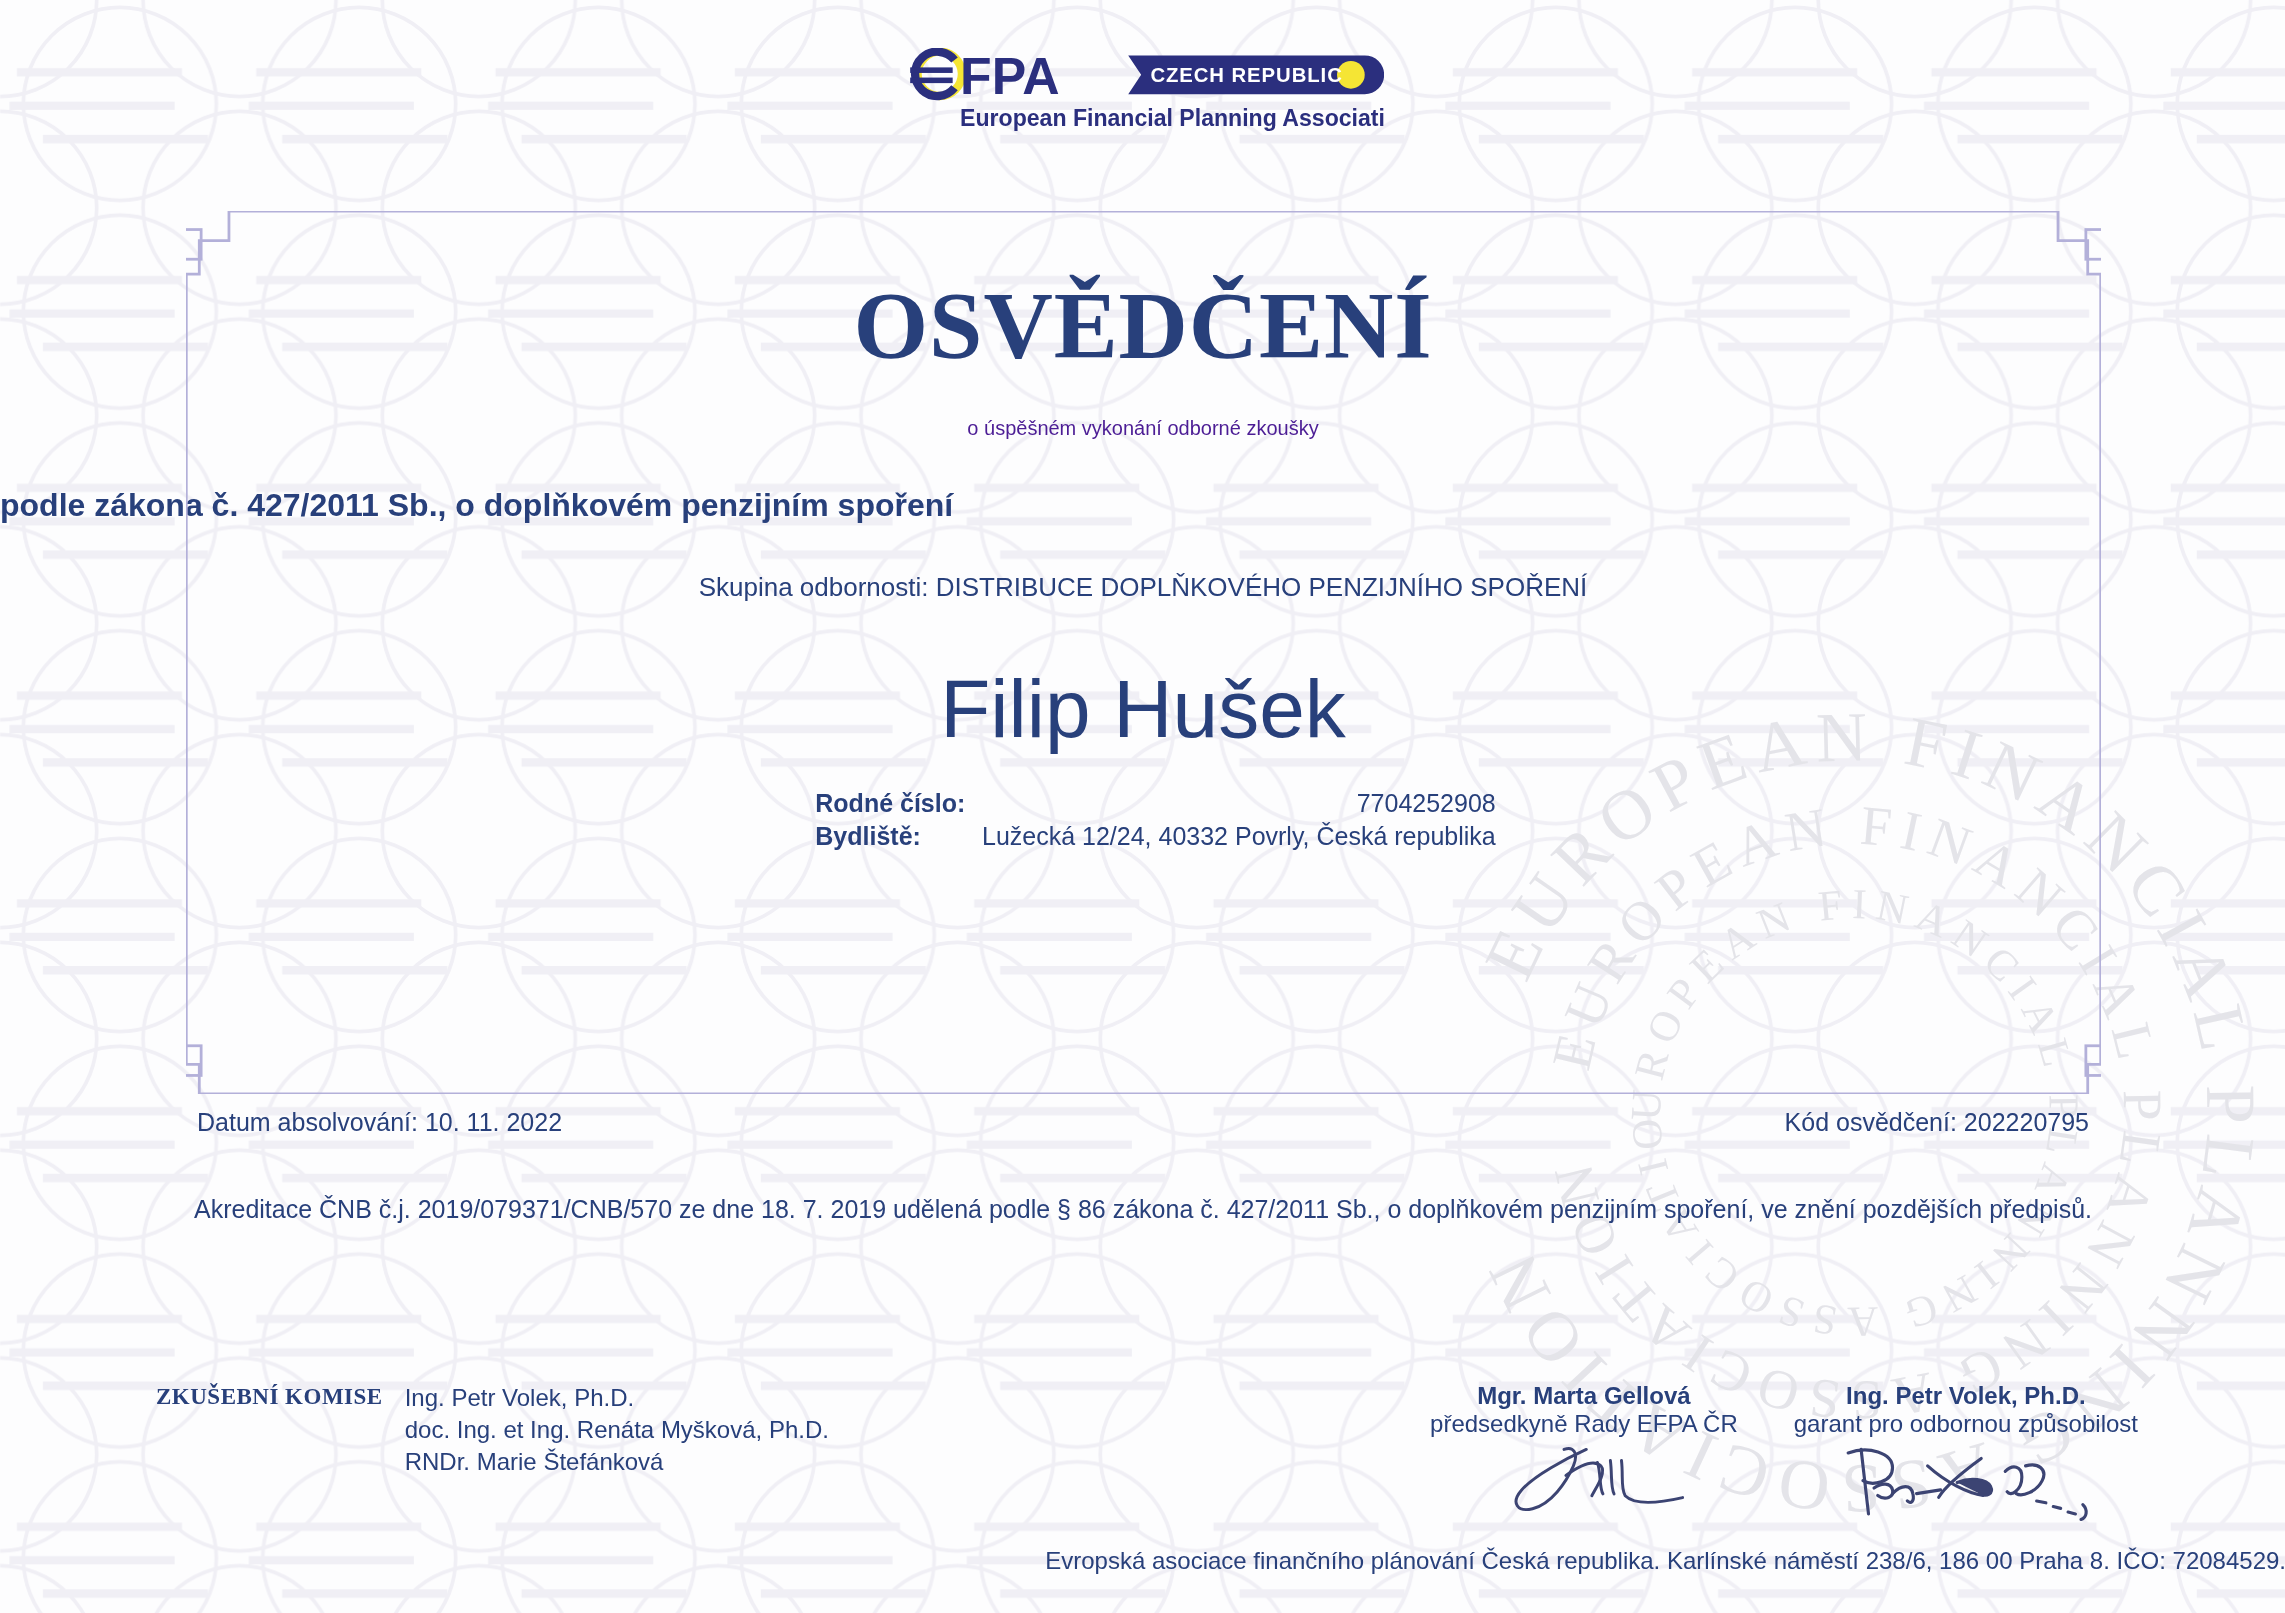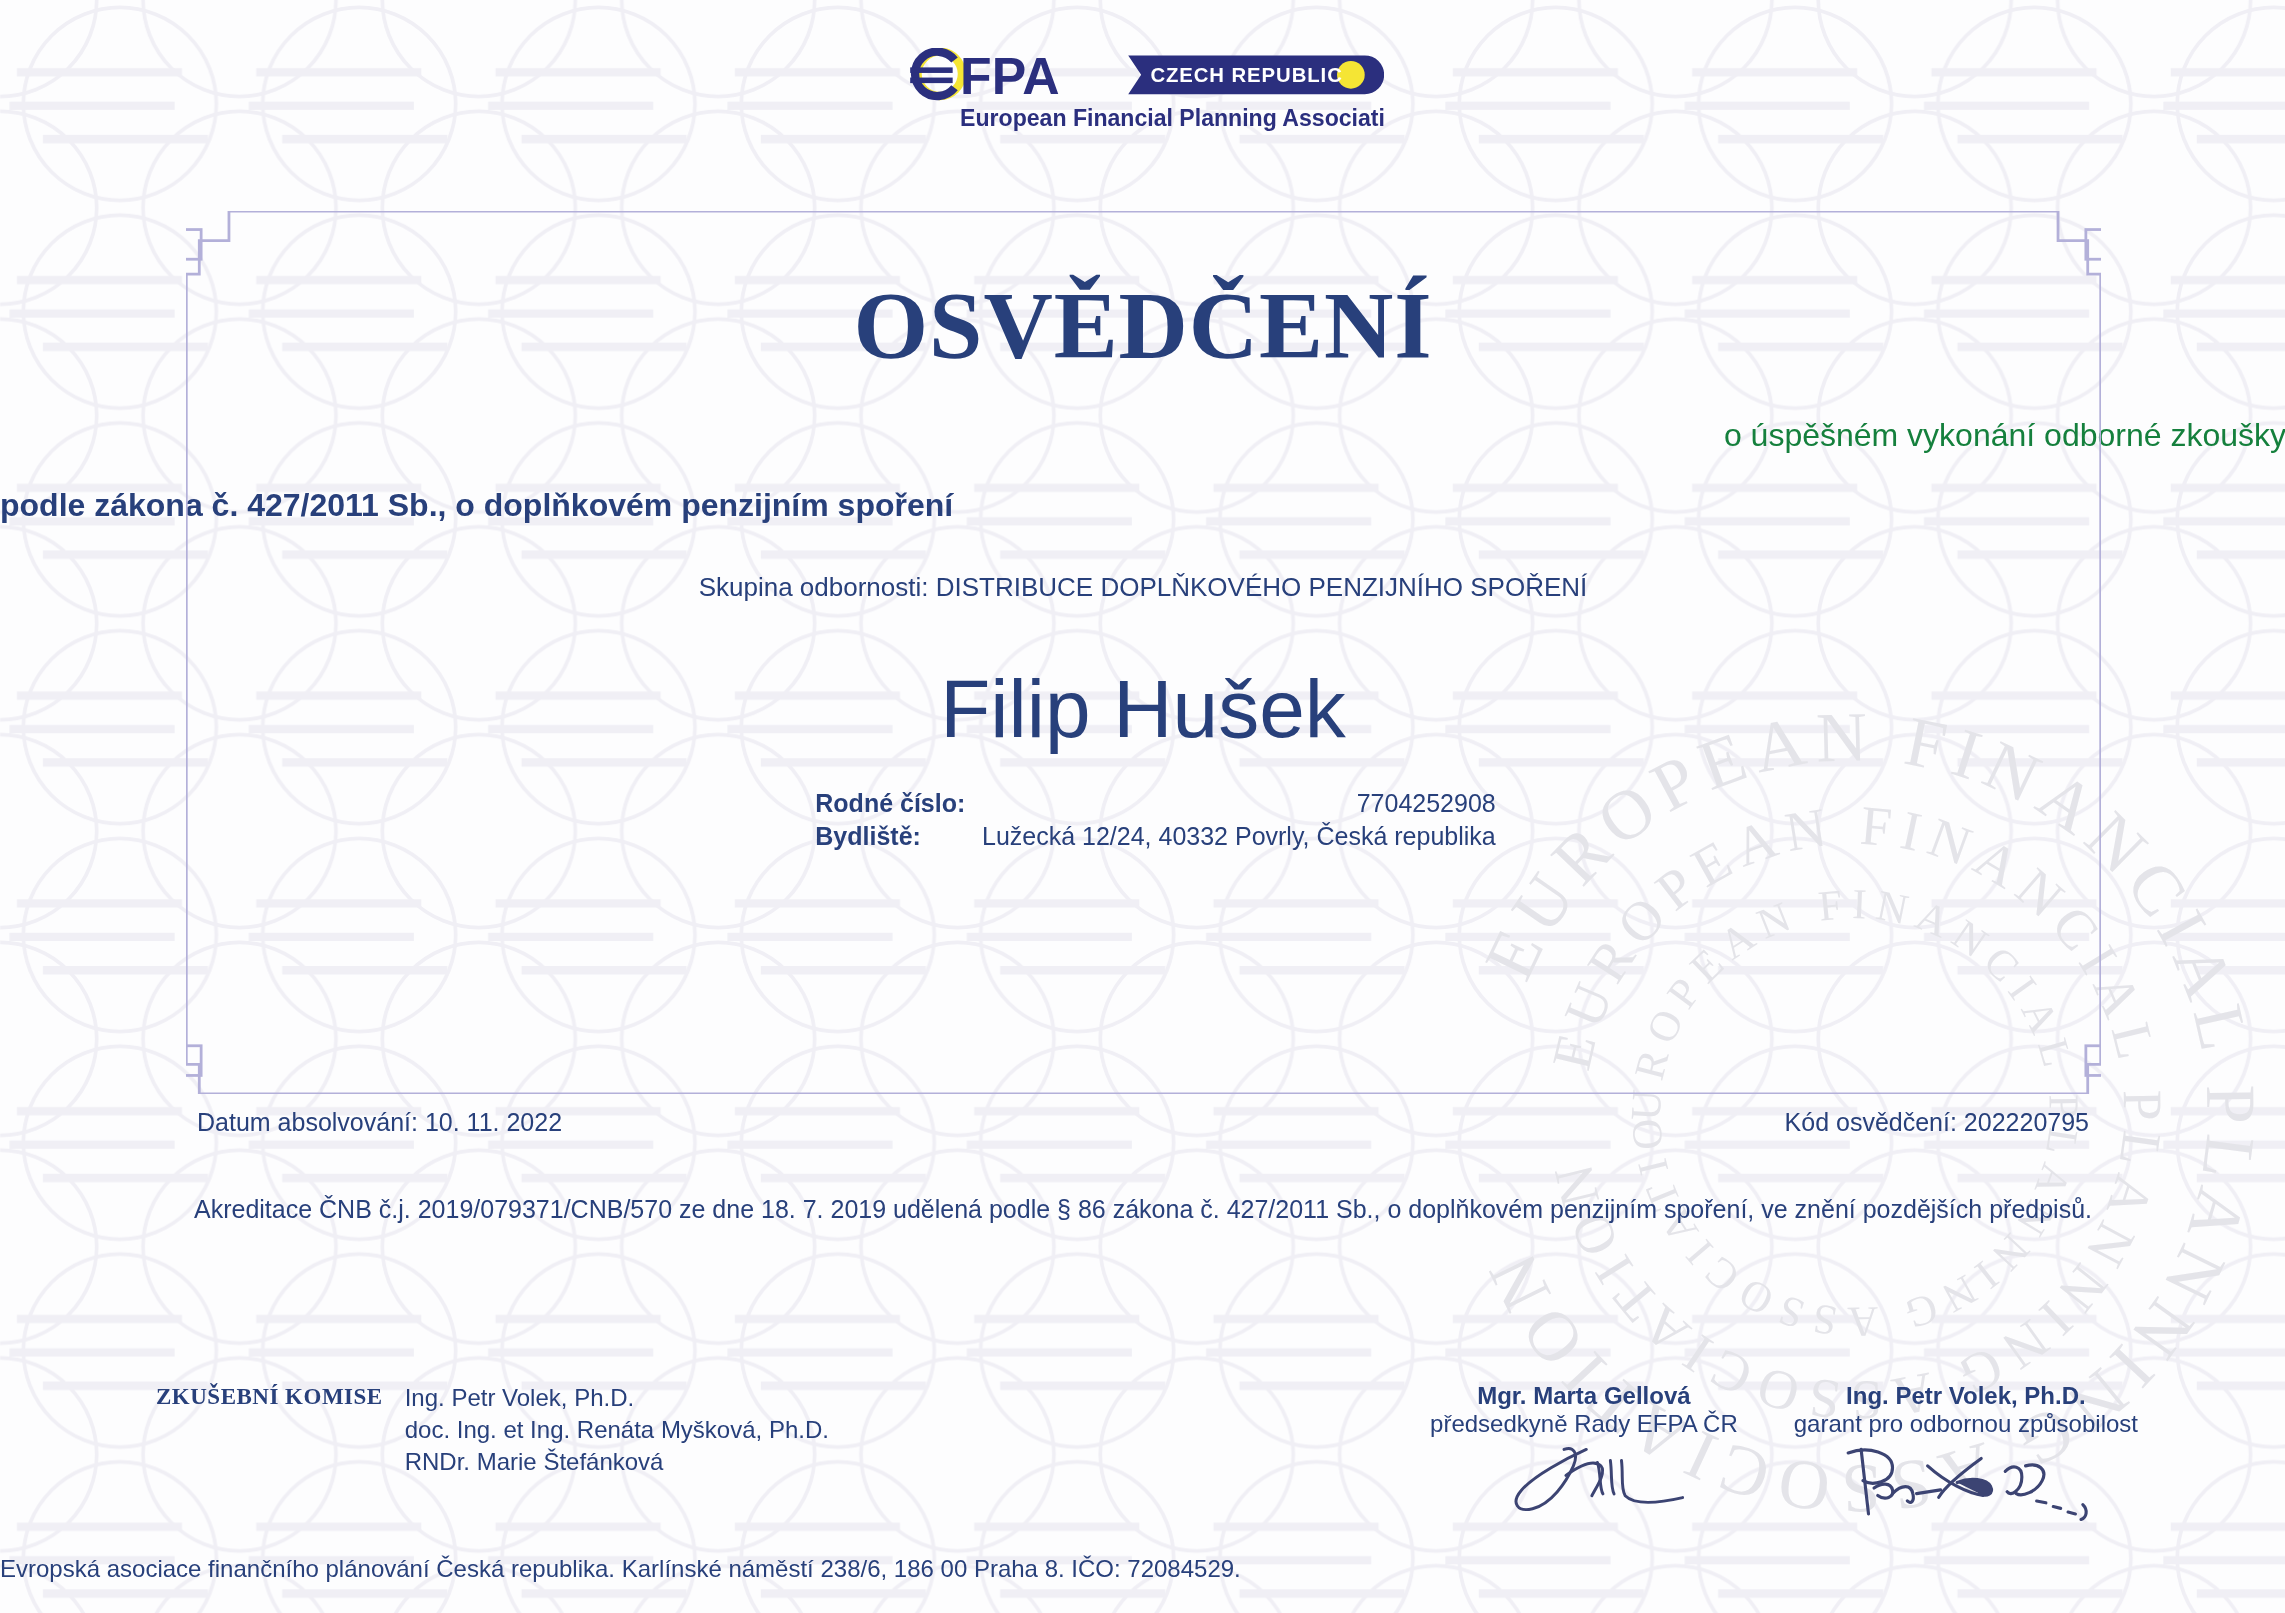--- a/index.html
+++ b/index.html
@@ -58,23 +58,23 @@
     font-family: "Liberation Serif", serif;
     font-weight: bold;
     font-size: 96px;
     letter-spacing: 0.9px;
     color: #28407b;
     line-height: 1;
   }
   #cert-subtitle {
     position: absolute;
     top: 417px; left: 0; right: 0;
-    text-align: right;
-    font-size: 32px;
-    color: #15803d;
+    text-align: center;
+    font-size: 20px;
+    color: #4c1d95;
   }
   #cert-law {
     position: absolute;
     top: 487px; left: 0; right: 0;
     text-align: left;
     font-size: 32px;
     font-weight: bold;
     color: #28407b;
   }
   #cert-group {
@@ -188,24 +188,23 @@
   .sig-mark {
     display: block;
     margin: 1.9px auto 0;
   }
 
   
   #footer {
     position: absolute;
     top: 1547px;
     left: 0; right: 0;
-    text-align: left;
+    text-align: right;
     font-size: 24px;
     color: #28407b;
-    margin-top: 8px;
   }
 
   
   #watermark {
     position: absolute;
     left: 1447px;
     top: 705px;
     width: 816px;
     height: 816px;
     z-index: 1;

